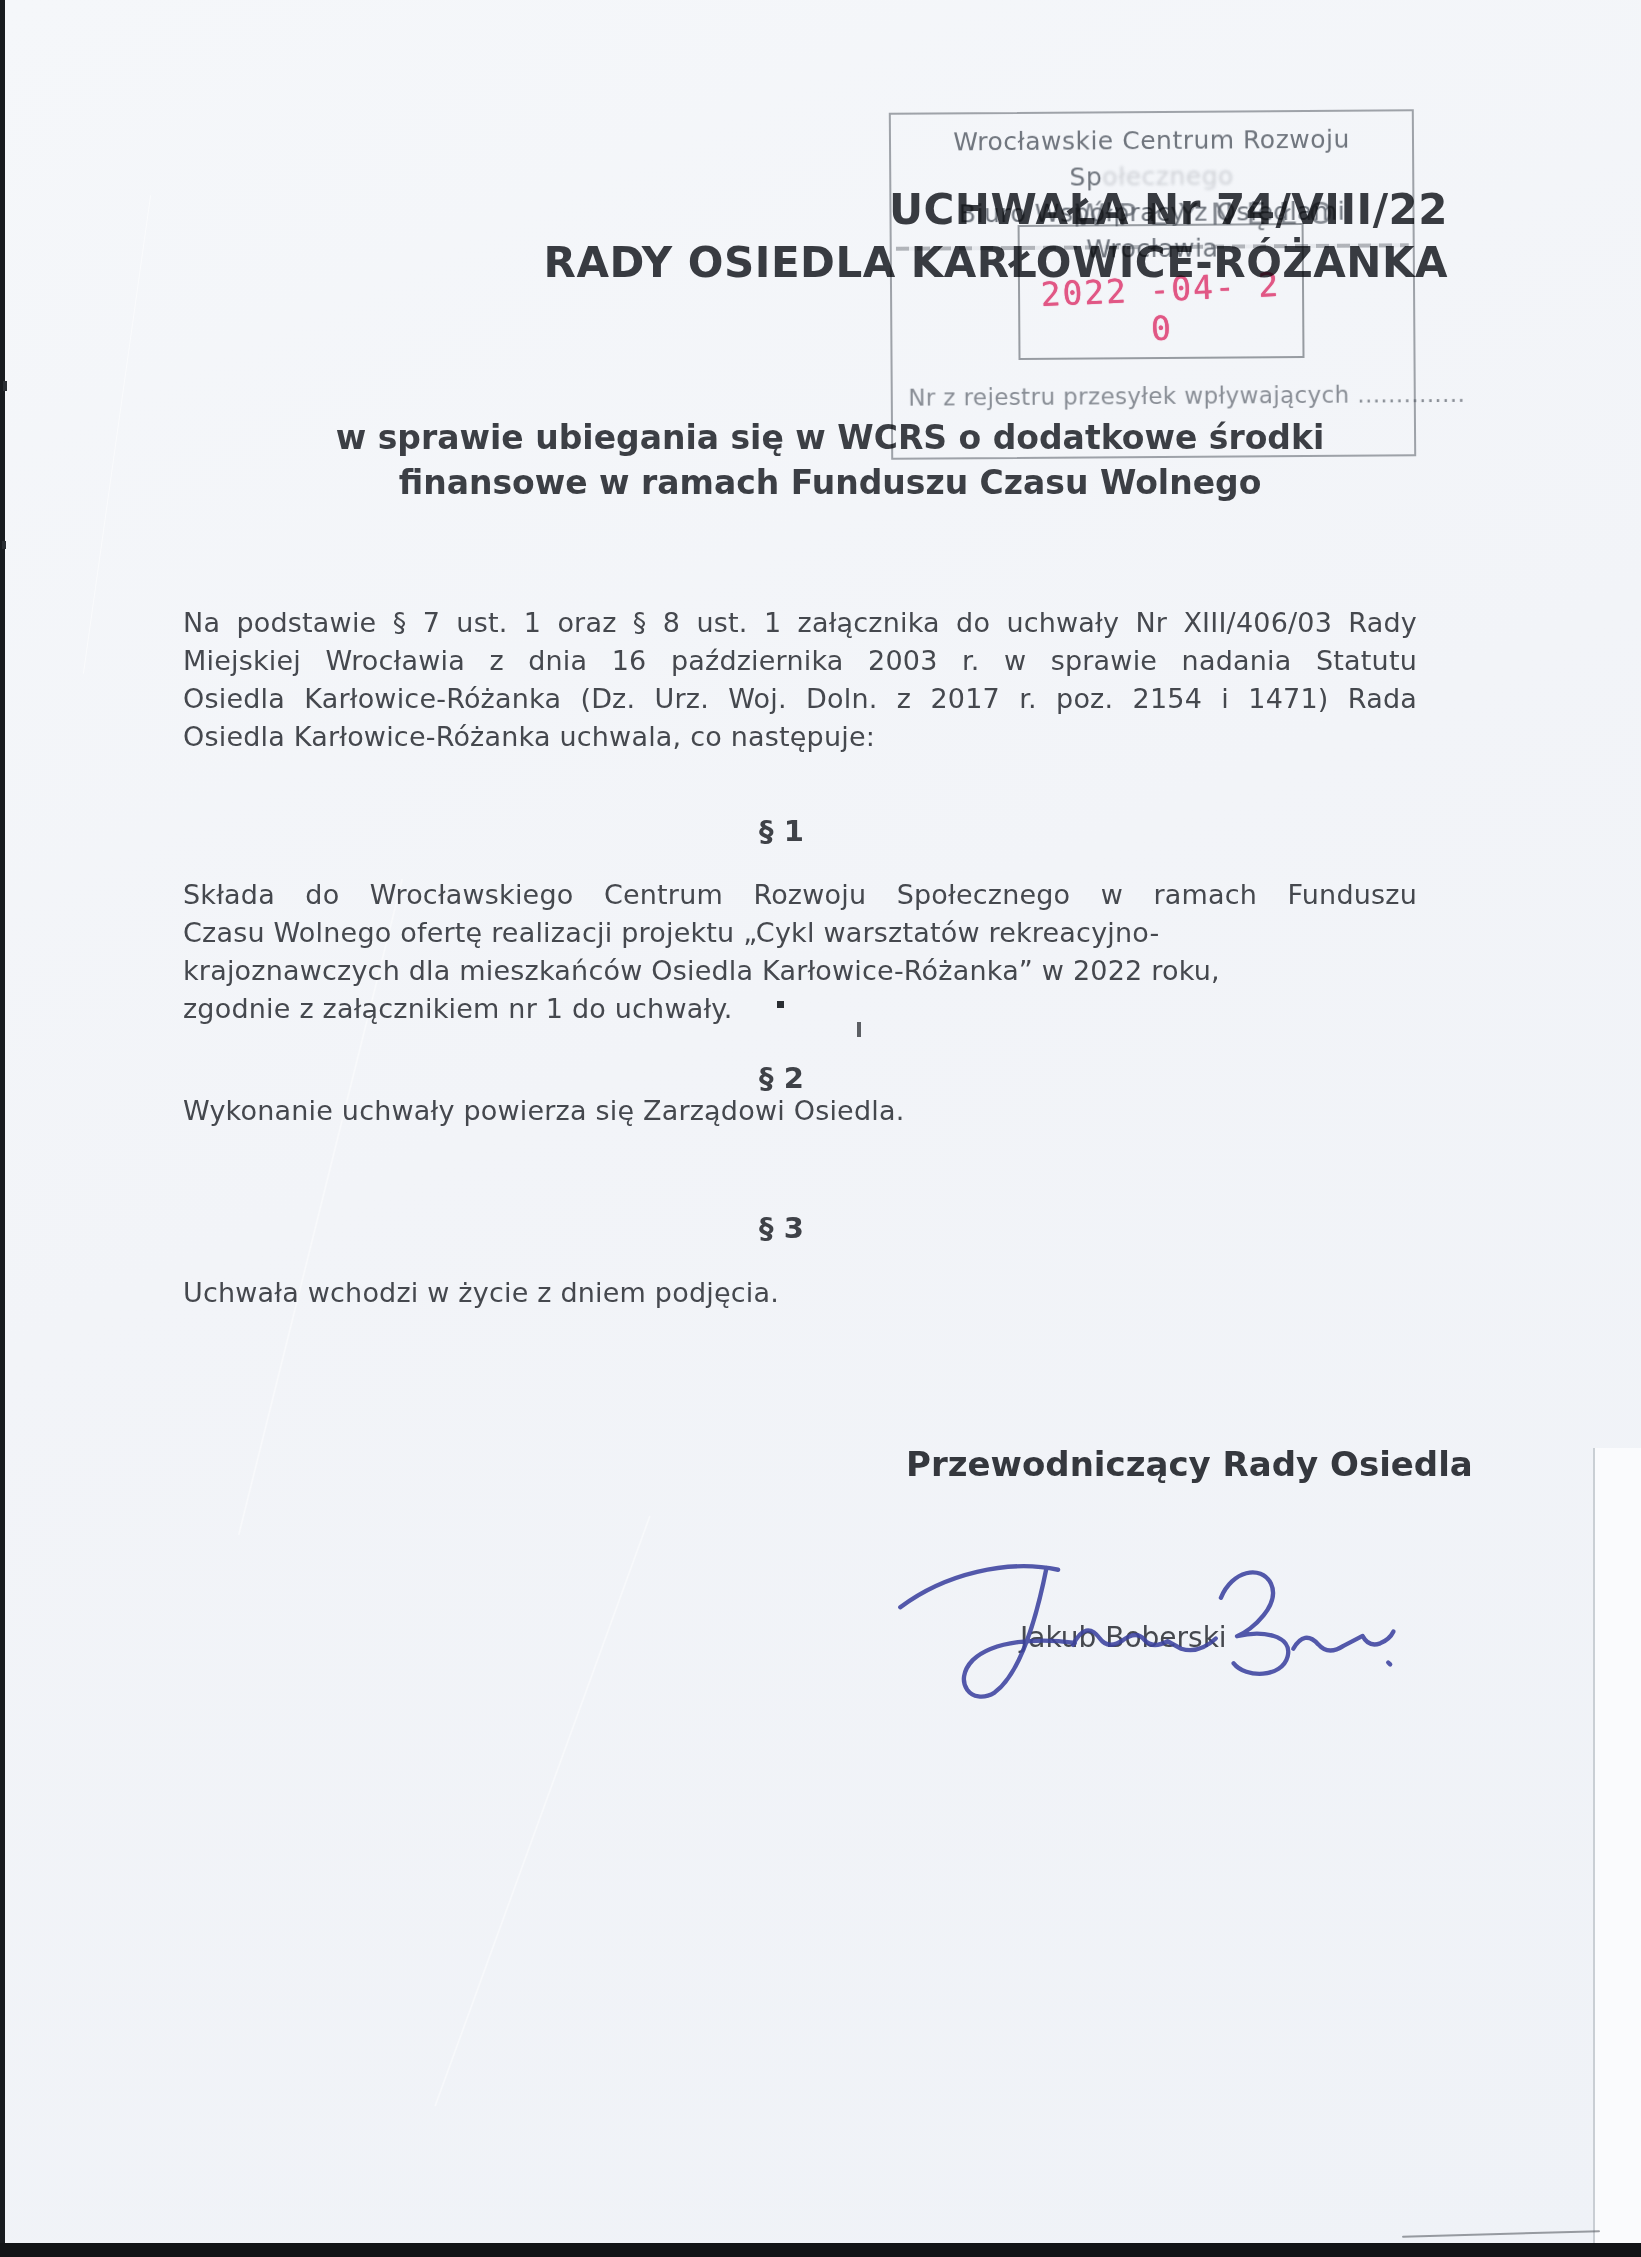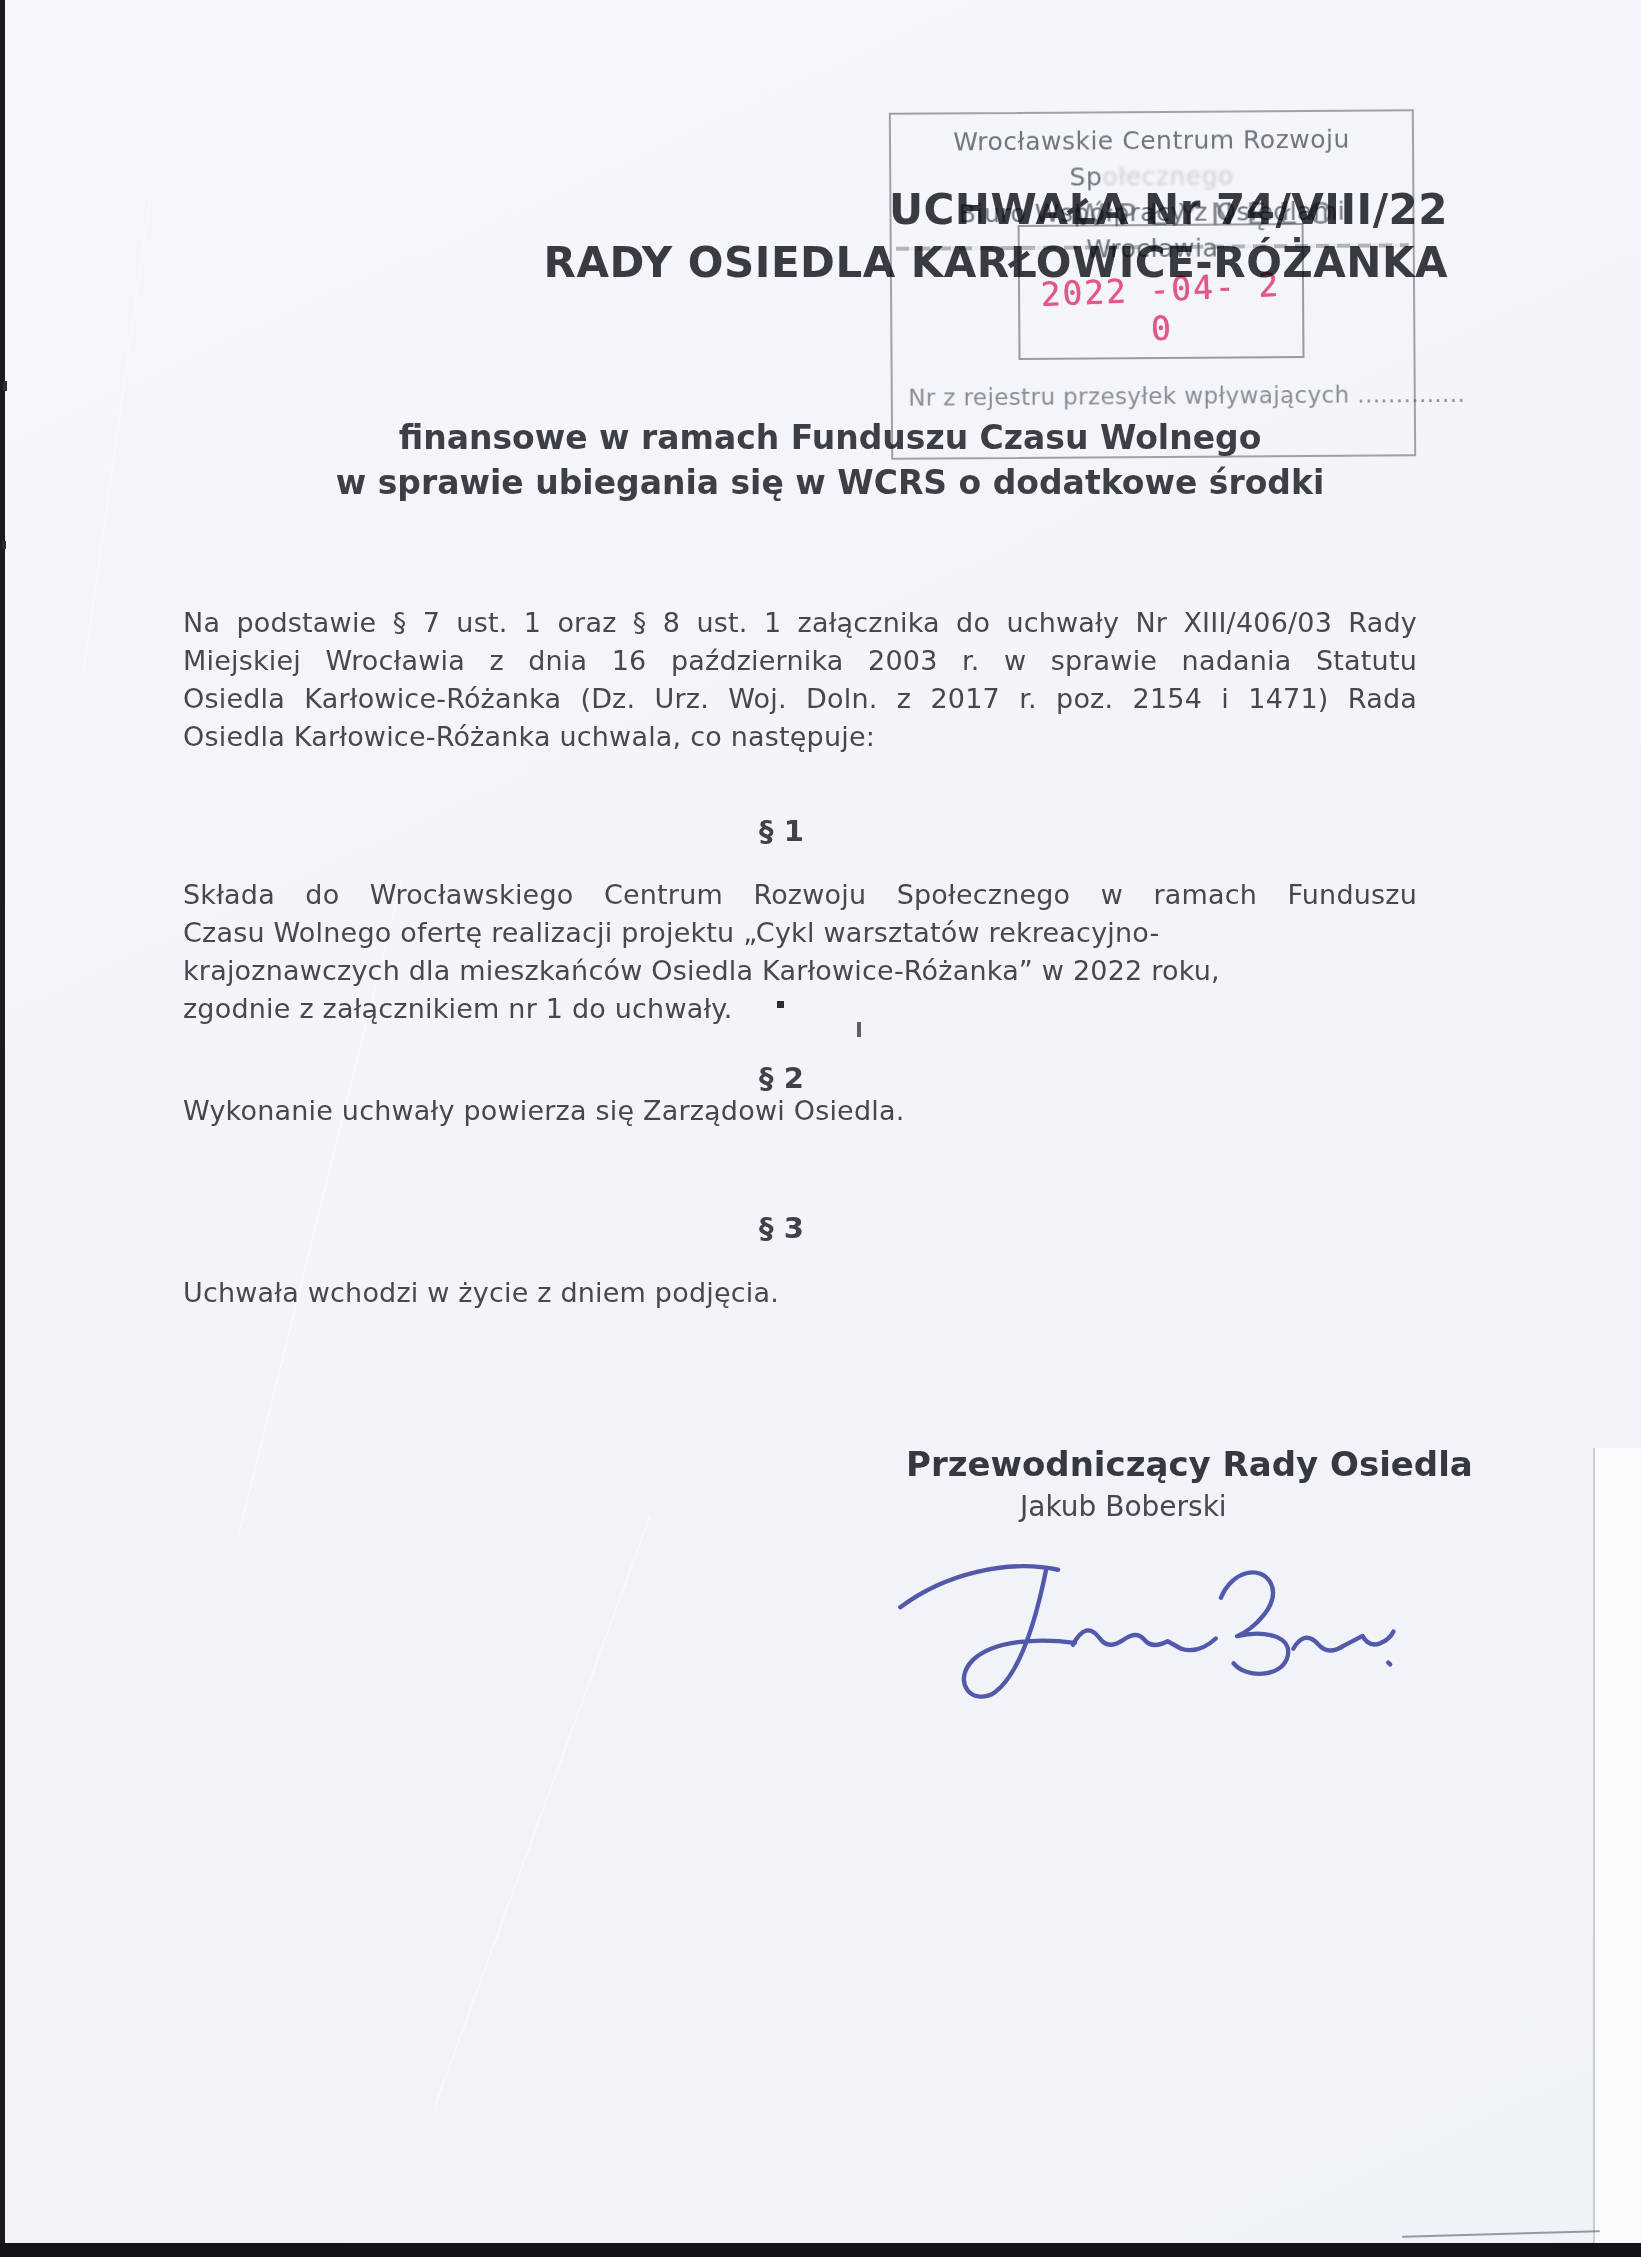--- a/index.html
+++ b/index.html
@@ -40,21 +40,21 @@
   .p-s1{top:876px;}
   .p-s2{top:1092px;}
   .p-s3{top:1274px;}
   .sec-h{position:absolute;left:183px;width:1197px;text-align:center;font-weight:bold;font-size:29px;color:#3f4248;}
   .h-s1{top:814px;}
   .h-s2{top:1061px;}
   .h-s3{top:1211px;}
 
   
   .sig-role{position:absolute;left:906px;top:1444px;width:502px;font-weight:bold;font-size:34px;color:#35383e;white-space:nowrap;}
-  .sig-name{position:absolute;left:1020px;top:1490px;font-size:28px;color:#45484e;white-space:nowrap;}
+  .sig-name{position:absolute;left:1020px;top:1621px;font-size:28px;color:#45484e;white-space:nowrap;}
   .sig-svg{position:absolute;left:893px;top:1543px;width:512px;height:174px;transform:rotate(-1deg);}
 
   
   .stamp{
     position:absolute;left:890px;top:111px;width:521px;height:343px;
     border:2.9px solid rgba(78,84,91,.5);
     transform:rotate(-.4deg);
     mix-blend-mode:multiply;
     font-family:"DejaVu Sans","Liberation Sans",sans-serif;
   }
@@ -87,22 +87,22 @@
   <div class="crease" style="left:319px;top:869px;width:2.9px;height:676px;transform:rotate(14deg);"></div>
   <div class="crease" style="left:541px;top:1497px;width:2.9px;height:628px;transform:rotate(20deg);"></div>
   <div class="crease" style="left:116px;top:193px;width:1.9px;height:483px;transform:rotate(8deg);"></div>
 
   <div class="title-block">
       <div class="tl">UCHWAŁA Nr 74/VIII/22</div>
       <div class="tl">RADY OSIEDLA KARŁOWICE-RÓŻANKA</div>
     </div>
 
   <div class="subject-block">
+      <div class="tl">w sprawie ubiegania się w WCRS o dodatkowe środki</div>
       <div class="tl">finansowe w ramach Funduszu Czasu Wolnego</div>
-      <div class="tl">w sprawie ubiegania się w WCRS o dodatkowe środki</div>
     </div>
 
   <div class="para preamble">
       <div class="tl j">Na podstawie § 7 ust. 1 oraz § 8 ust. 1 załącznika do uchwały Nr XIII/406/03 Rady</div>
       <div class="tl j">Miejskiej Wrocławia z dnia 16 października 2003 r. w sprawie nadania Statutu</div>
       <div class="tl j">Osiedla Karłowice-Różanka (Dz. Urz. Woj. Doln. z 2017 r. poz. 2154 i 1471) Rada</div>
       <div class="tl">Osiedla Karłowice-Różanka uchwala, co następuje:</div>
     </div>
 
   <div class="sec-h h-s1">§ 1</div>

